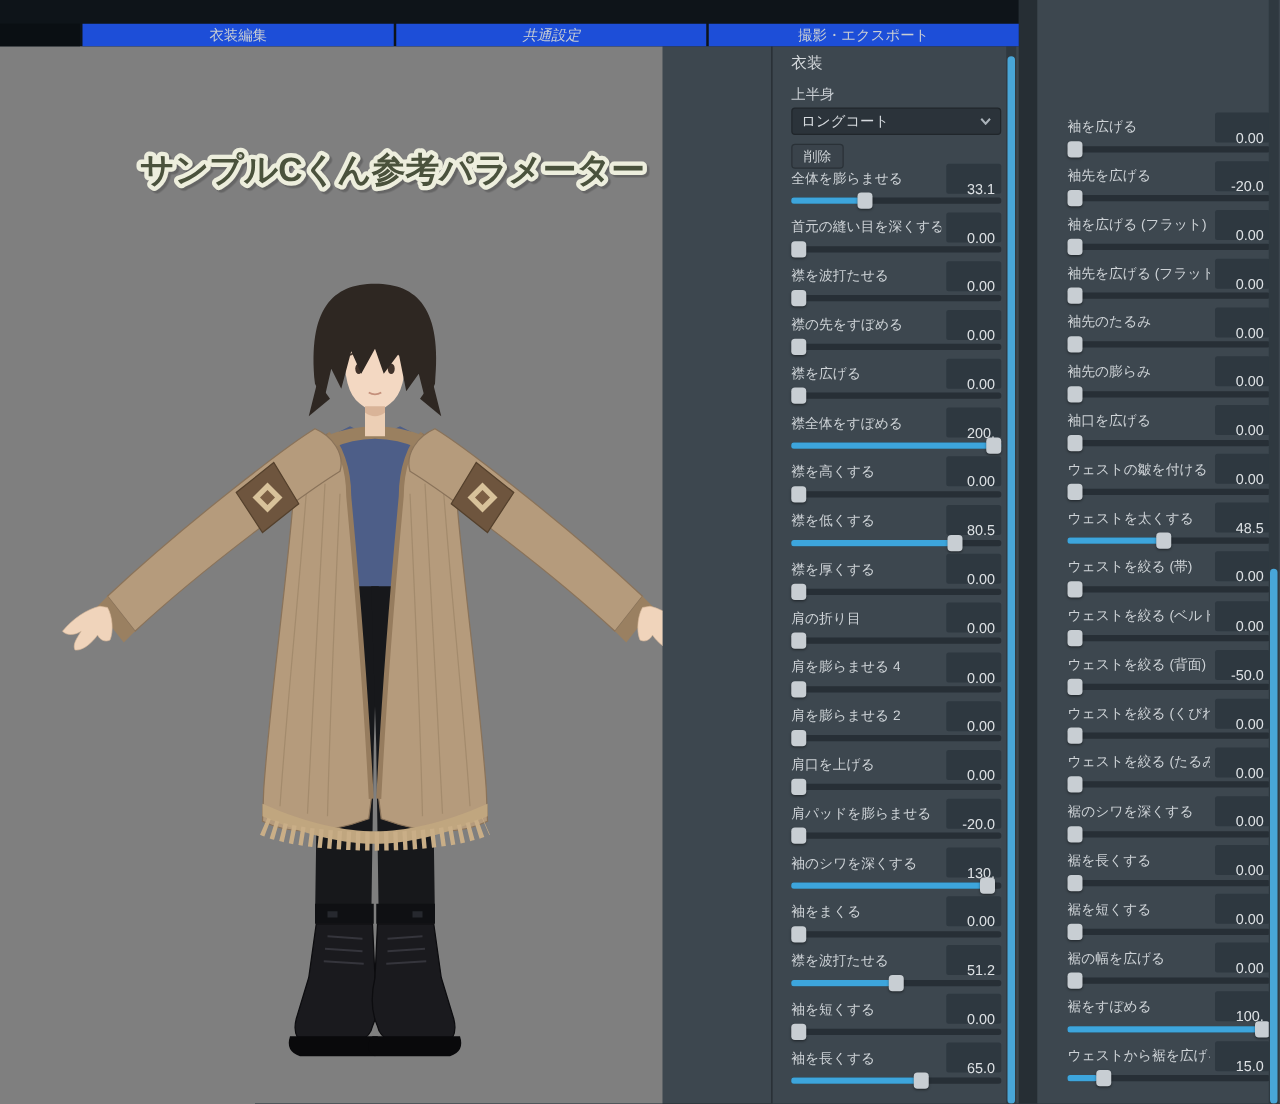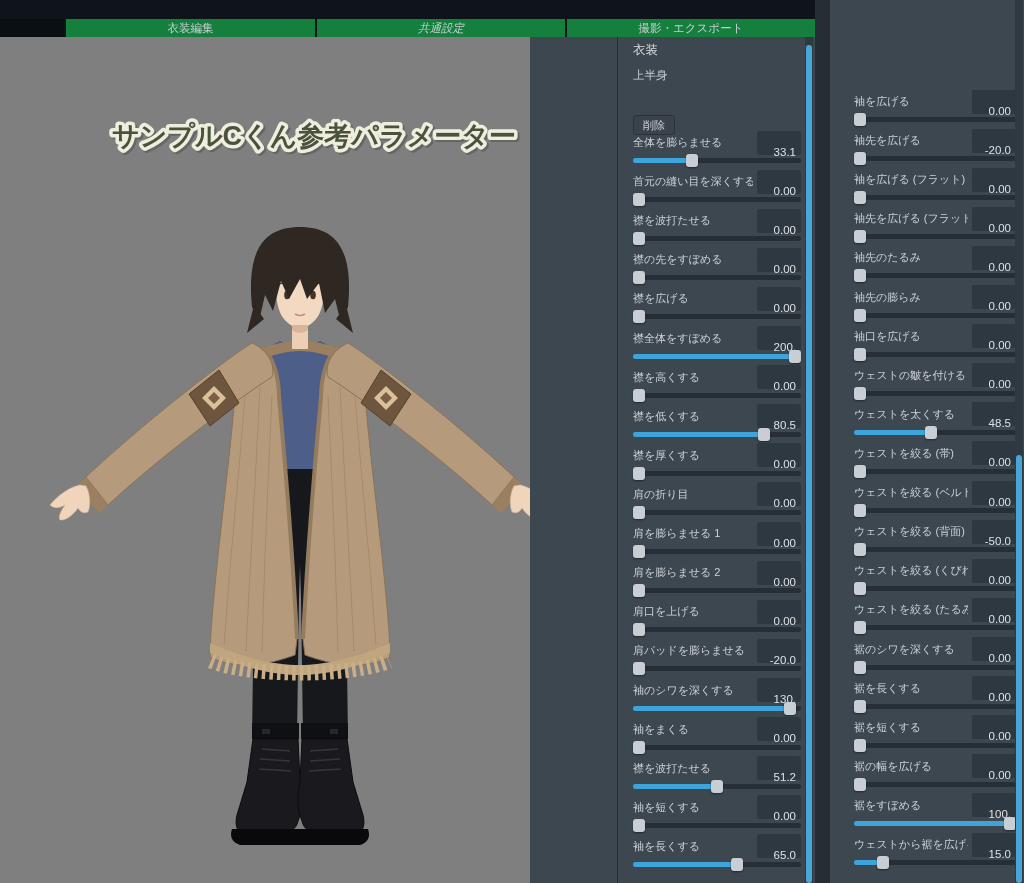--- a/index.html
+++ b/index.html
@@ -3,21 +3,21 @@
 <meta charset="utf-8">
 <style>
   * { margin:0; padding:0; box-sizing:border-box; }
   html,body { background:#20262b; }
   body { font-family:"Liberation Sans","DejaVu Sans",sans-serif; }
   .app { position:relative; width:1024px; height:883px; overflow:hidden; background:#3d474f; }
 
   
   .topbar { position:absolute; left:0; top:0; width:815px; height:37px; background:#0e1419; z-index:5; }
   .tab-stub { position:absolute; left:0; top:19px; width:64px; height:18px; background:#0a0f13; }
-  .tab { position:absolute; top:19px; height:18px; background:#15803d; color:#c9ced3;
+  .tab { position:absolute; top:19px; height:18px; background:#1d4ed8; color:#c9ced3;
          font-size:11.5px; display:flex; align-items:center; justify-content:center; cursor:default; }
   .tab1 { left:66px;  width:249px; }
   .tab2 { left:317px; width:248px;font-style:italic; }
   .tab3 { left:567px; width:248px; }
 
   
   .viewport { position:absolute; left:0; top:37px; width:530px; height:846px; background:#7f7f7f; overflow:hidden; }
   .viewport svg { display:block; }
 
   
@@ -164,20 +164,26 @@
       </g>
 
       <text x="314" y="108" text-anchor="middle" font-size="27" font-weight="bold" font-family="Liberation Sans, DejaVu Sans, sans-serif" fill="#4a523c" stroke="#edeedd" stroke-width="7" stroke-linejoin="round" paint-order="stroke" style="filter:drop-shadow(2px 2px 0 rgba(70,70,70,.45));">サンプルCくん参考パラメーター</text>
     </svg>
   </div>
 
   <div class="panel-costume">
     <div class="costume-header">衣装</div>
     <div class="section-label">上半身</div>
 
+    <div class="dropdown">
+      <span>ロングコート</span>
+      <svg class="chev" viewBox="0 0 9 6">
+        <polyline points="1,1 4.5,5 8,1" fill="none" stroke="#aab2b9" stroke-width="1.6"></polyline>
+      </svg>
+    </div>
 
     <div class="delete-btn">削除</div>
 
     <div class="sliders sliders-costume">
 
         <div class="srow">
           <div class="srow-head">
             <span class="slabel">全体を膨らませる</span>
             <span class="svalue">33.1</span>
           </div>
@@ -281,21 +287,21 @@
             <span class="svalue">0.00</span>
           </div>
           <div class="strack">
             <div class="sfill" style="width: 0%;"></div>
             <div class="shandle" style="left: calc(0% + 0px);"></div>
           </div>
         </div>
 
         <div class="srow">
           <div class="srow-head">
-            <span class="slabel">肩を膨らませる 1</span>
+            <span class="slabel">肩を膨らませる 4</span>
             <span class="svalue">0.00</span>
           </div>
           <div class="strack">
             <div class="sfill" style="width: 0%;"></div>
             <div class="shandle" style="left: calc(0% + 0px);"></div>
           </div>
         </div>
 
         <div class="srow">
           <div class="srow-head">

